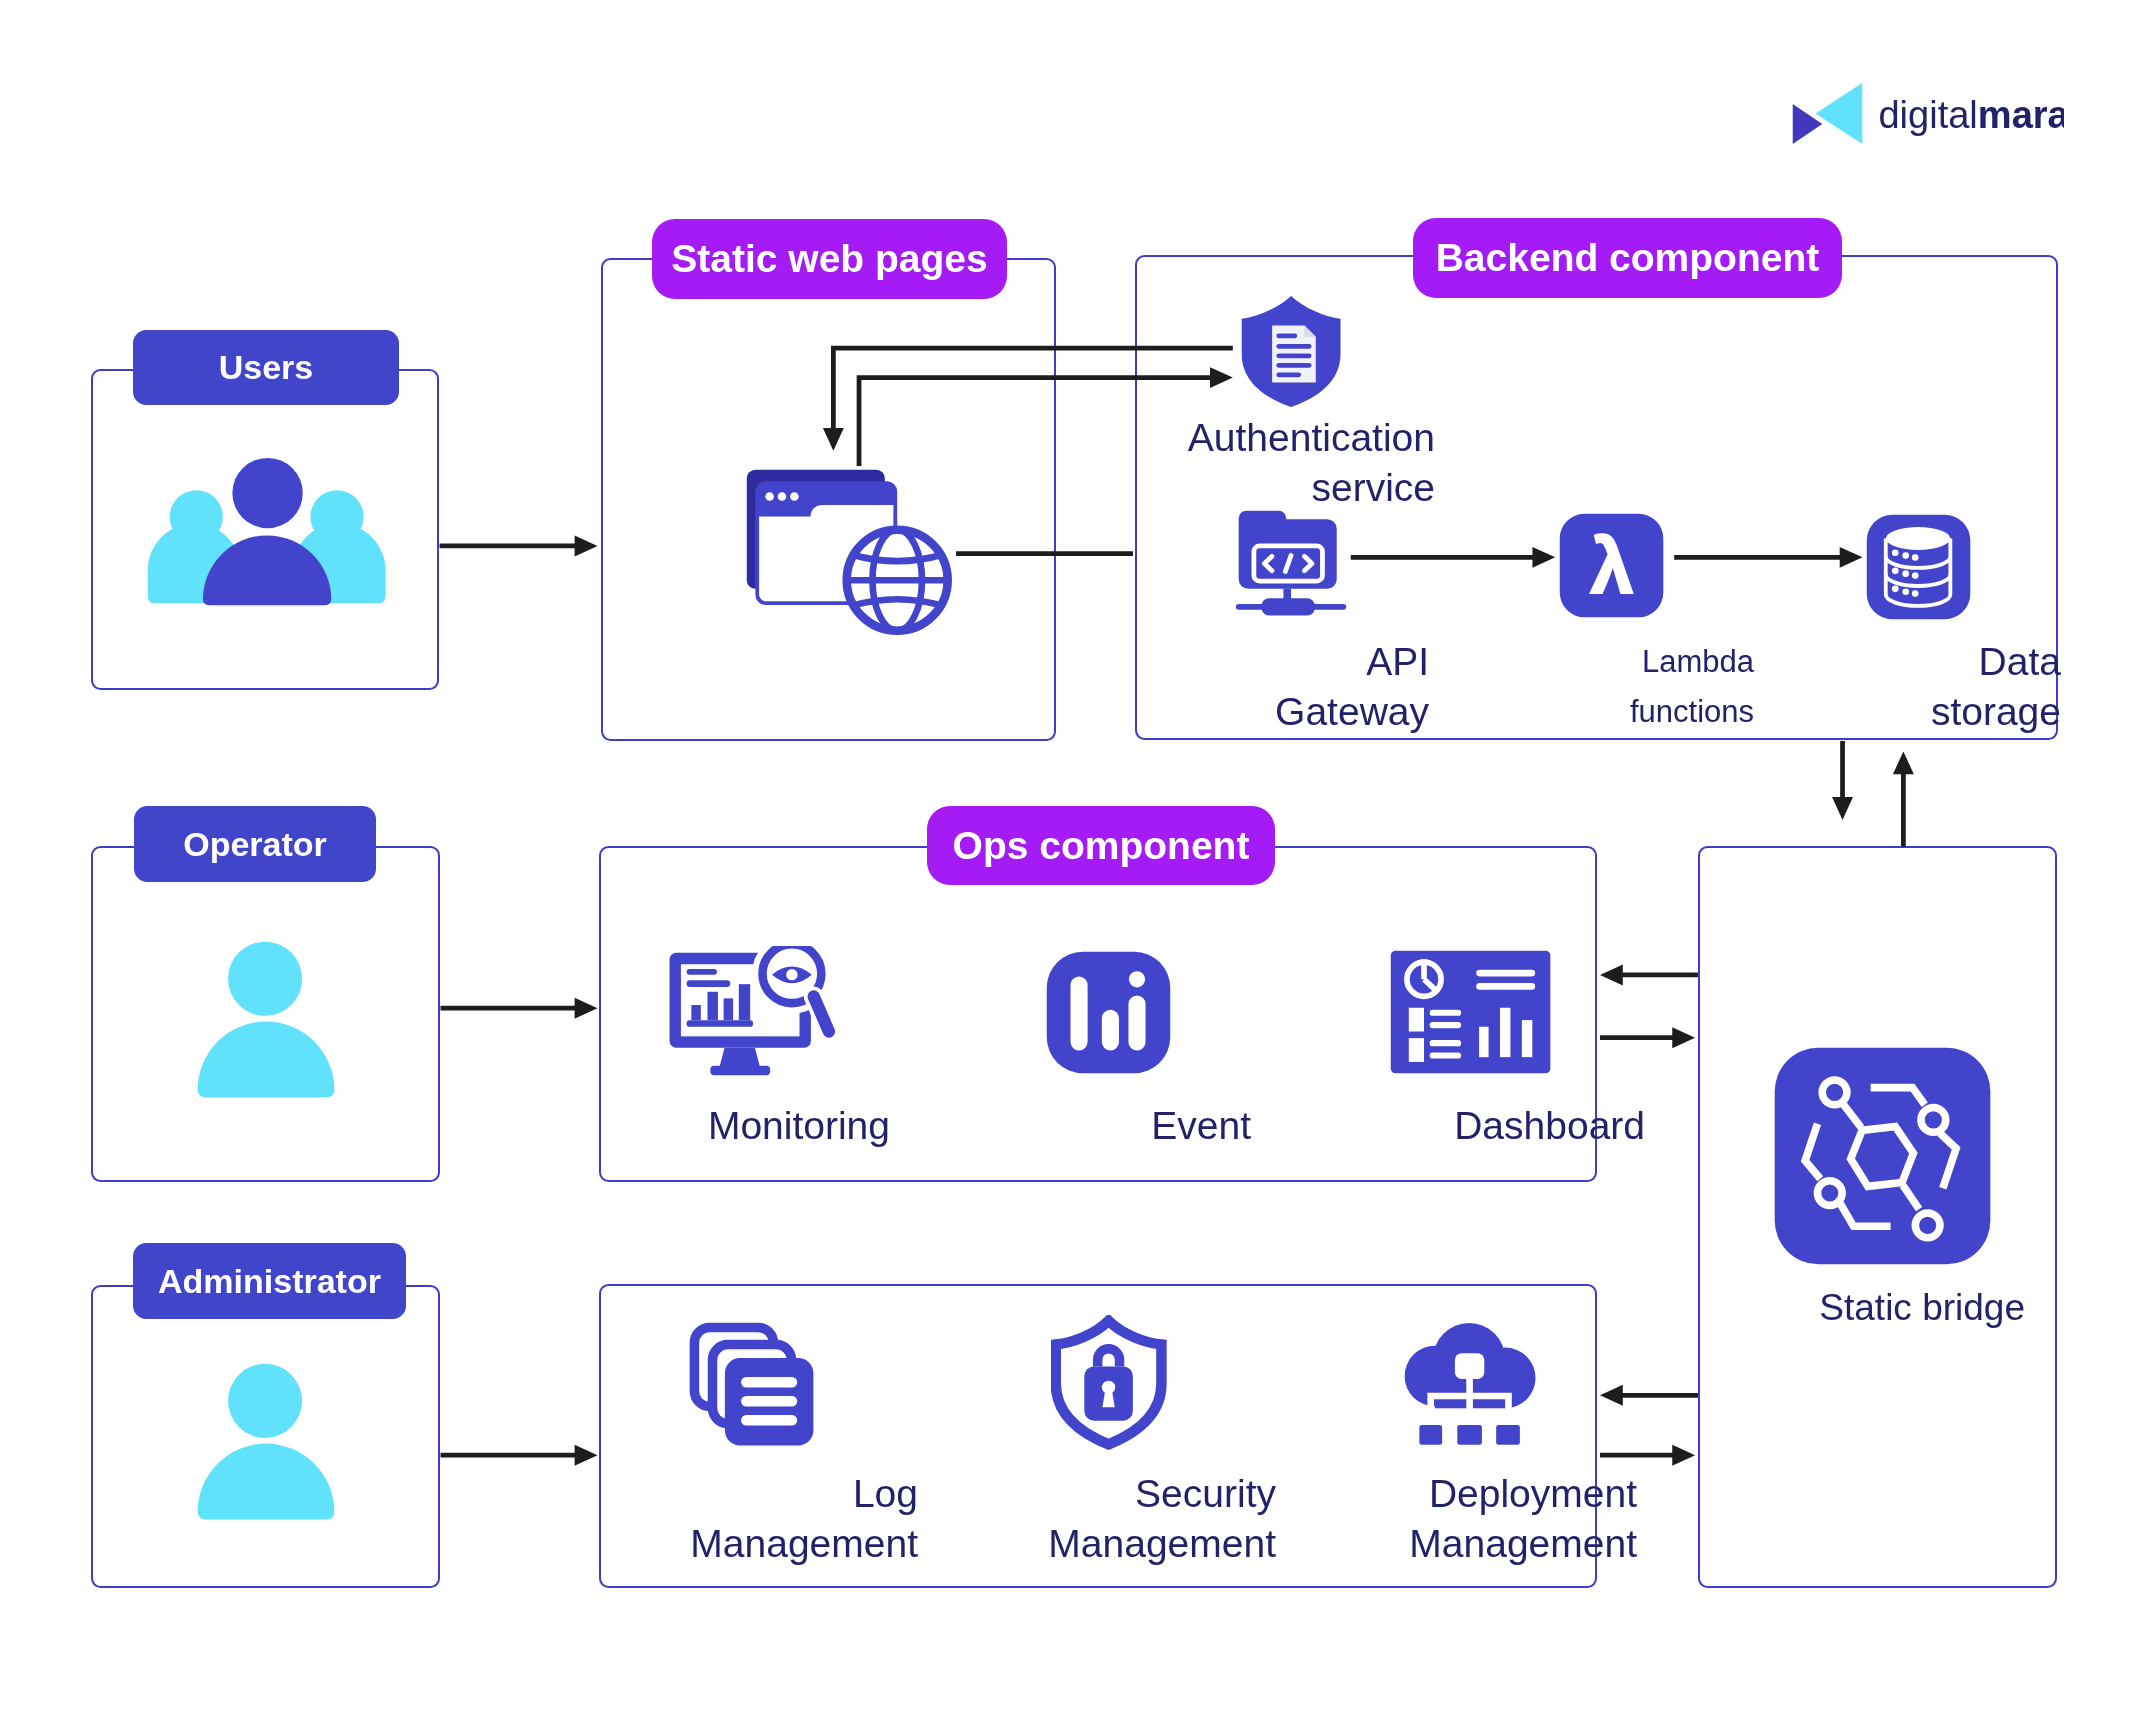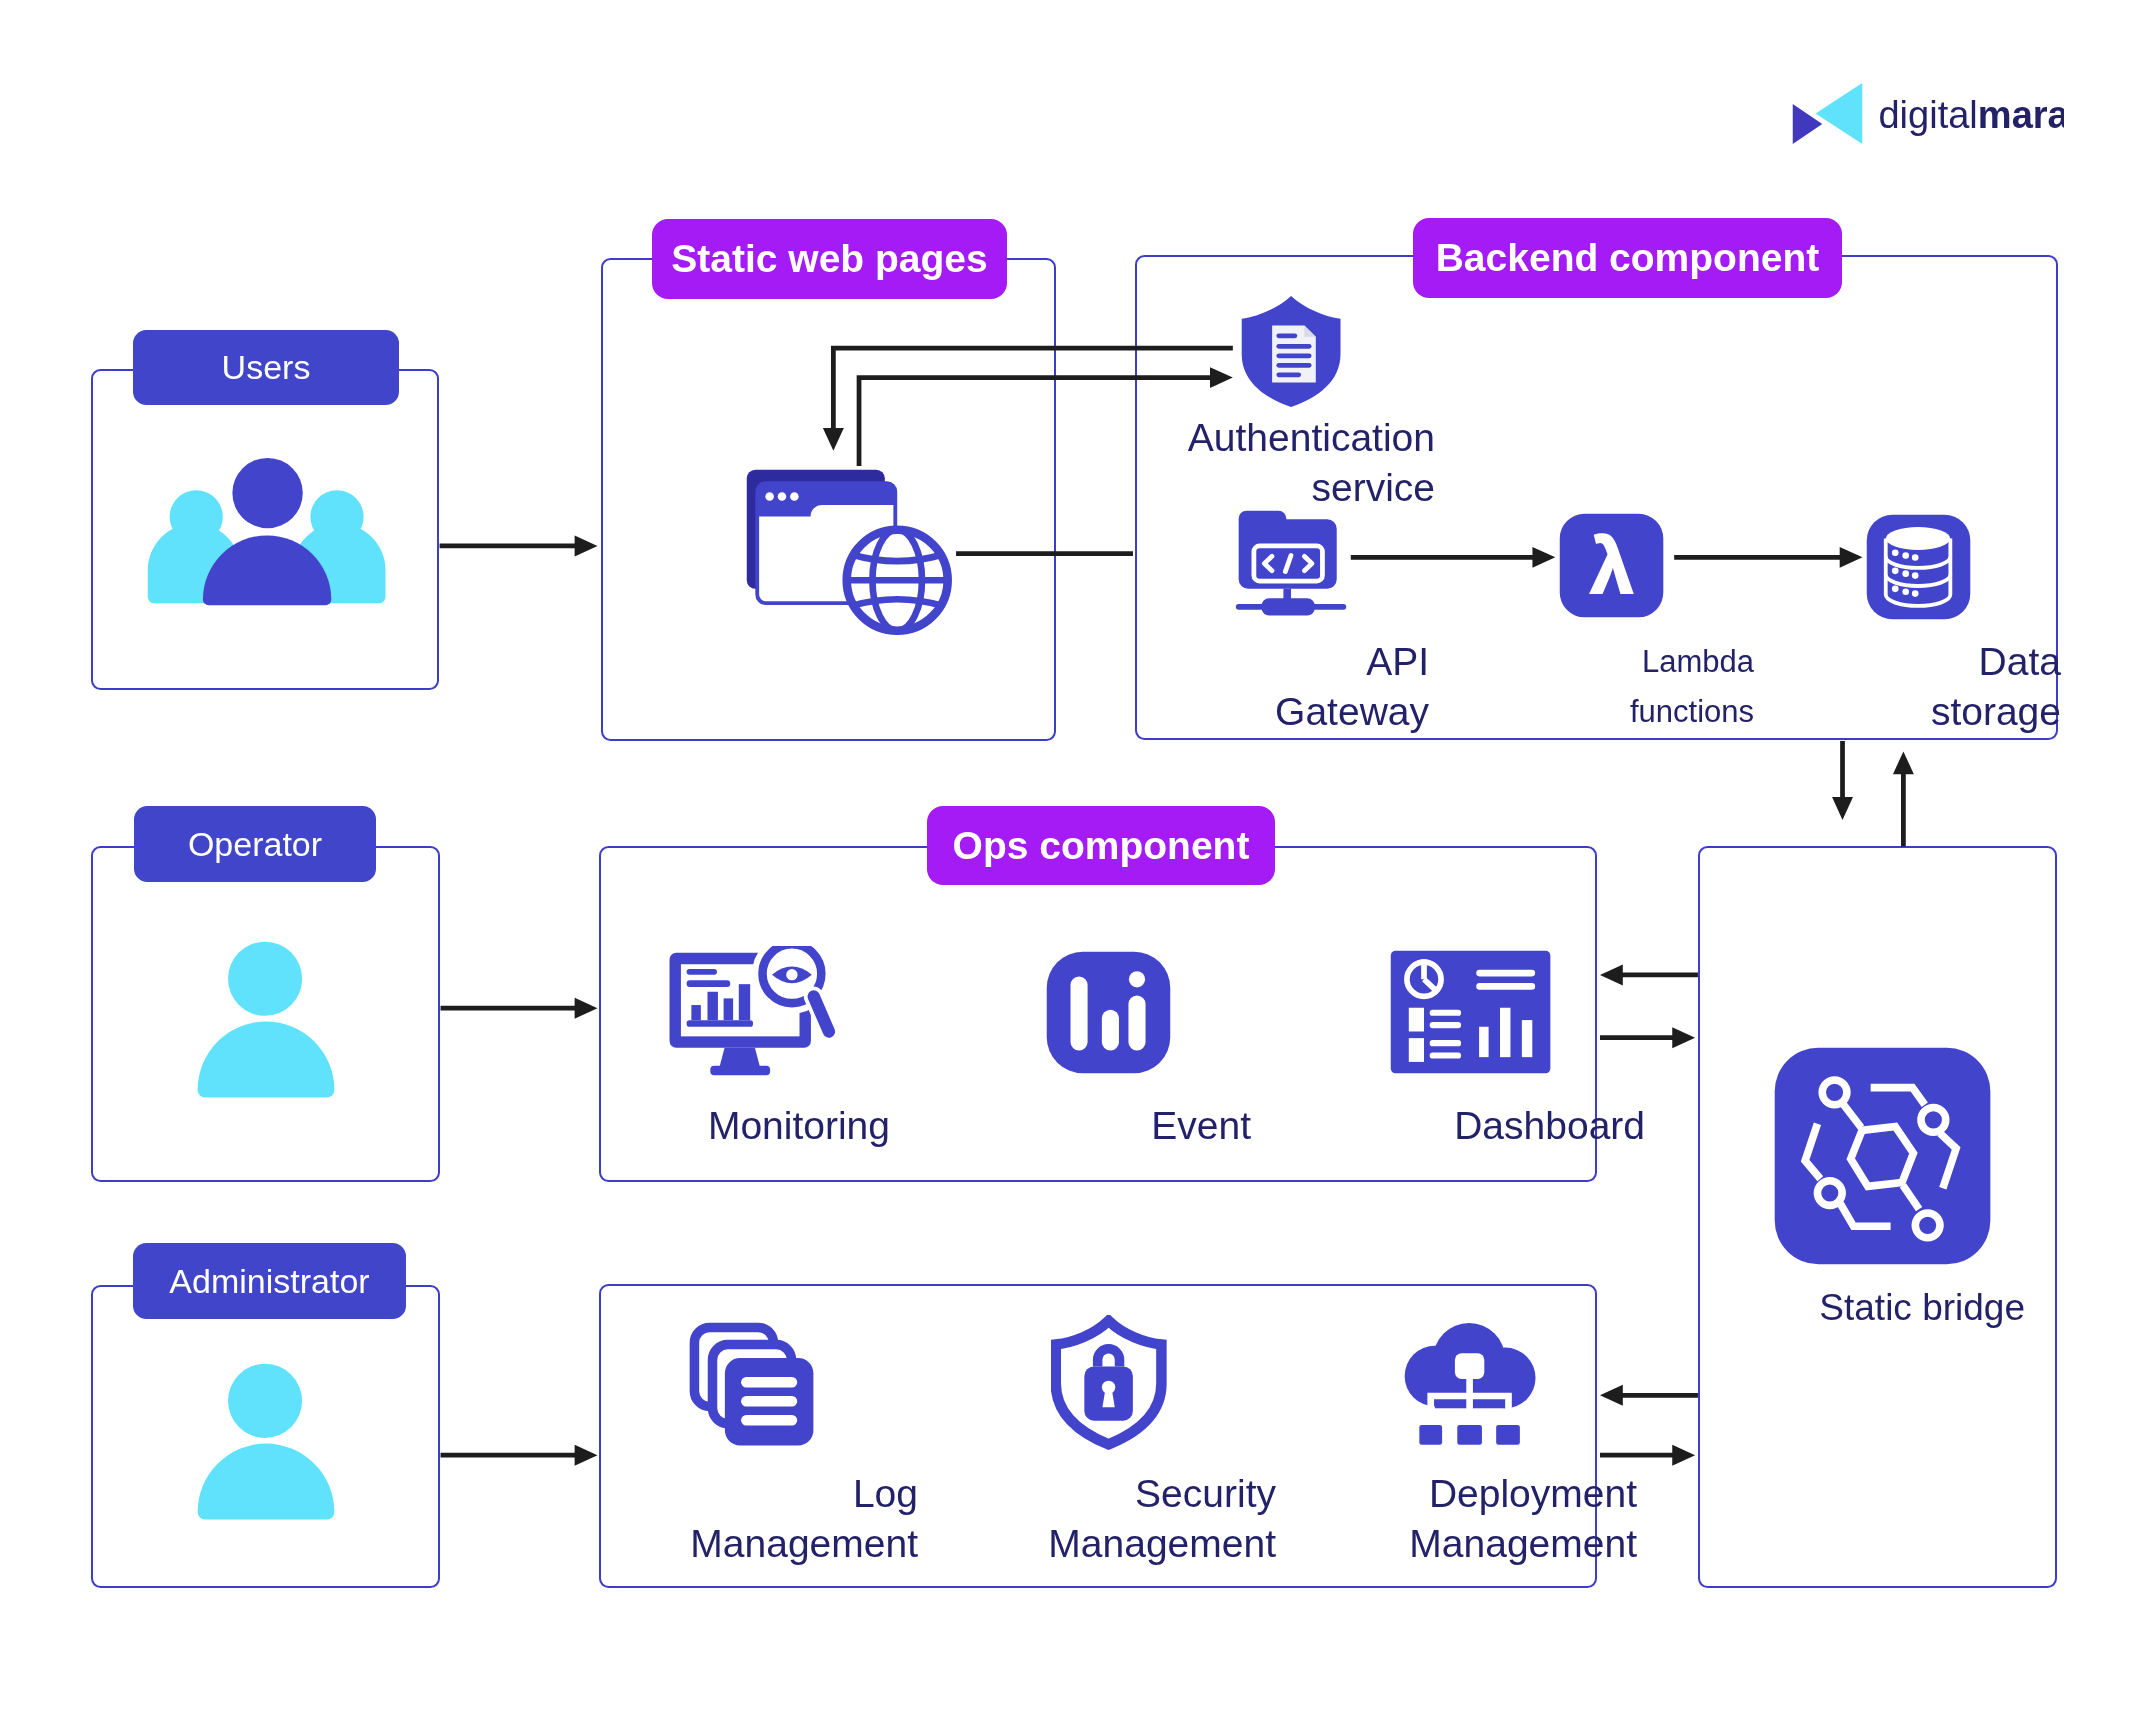--- a/index.html
+++ b/index.html
@@ -1,21 +1,21 @@
 <!DOCTYPE html>
 <html style="font-size:15px"><head>
 <meta charset="utf-8">
 <style>
   html,body{margin:0;padding:0;background:#fff;}
   #page{position:relative;width:2148px;height:1713px;background:#fff;overflow:hidden;
         font-family:"Liberation Sans", sans-serif;}
   .box{position:absolute;border:2.9px solid #3D3DC7;border-radius:9.5px;background:#fff;box-sizing:border-box;}
-  .ilabel{position:absolute;background:#4145C9;border-radius:13.3px;color:#fff;font-weight:normal;
+  .ilabel{position:absolute;background:#4145C9;border-radius:13.3px;color:#fff;font-weight:bold;
           display:flex;align-items:center;justify-content:center;box-sizing:border-box;text-align:right;}
-  .plabel{position:absolute;background:#A41BF5;border-radius:16px;color:#fff;font-weight:bold;
+  .plabel{position:absolute;background:#A41BF5;border-radius:23px;color:#fff;font-weight:bold;
           display:flex;align-items:center;justify-content:center;box-sizing:border-box;}
   .cap{position:absolute;color:#232269;font-weight:normal;text-align:right;line-height:50px;}
   .abs{position:absolute;}
 </style>
 </head>
 <body>
 <div id="page">
 
 
   <svg class="abs" style="left:1788px;top:81px;" width="276" height="67" viewBox="0 0 290 70">

